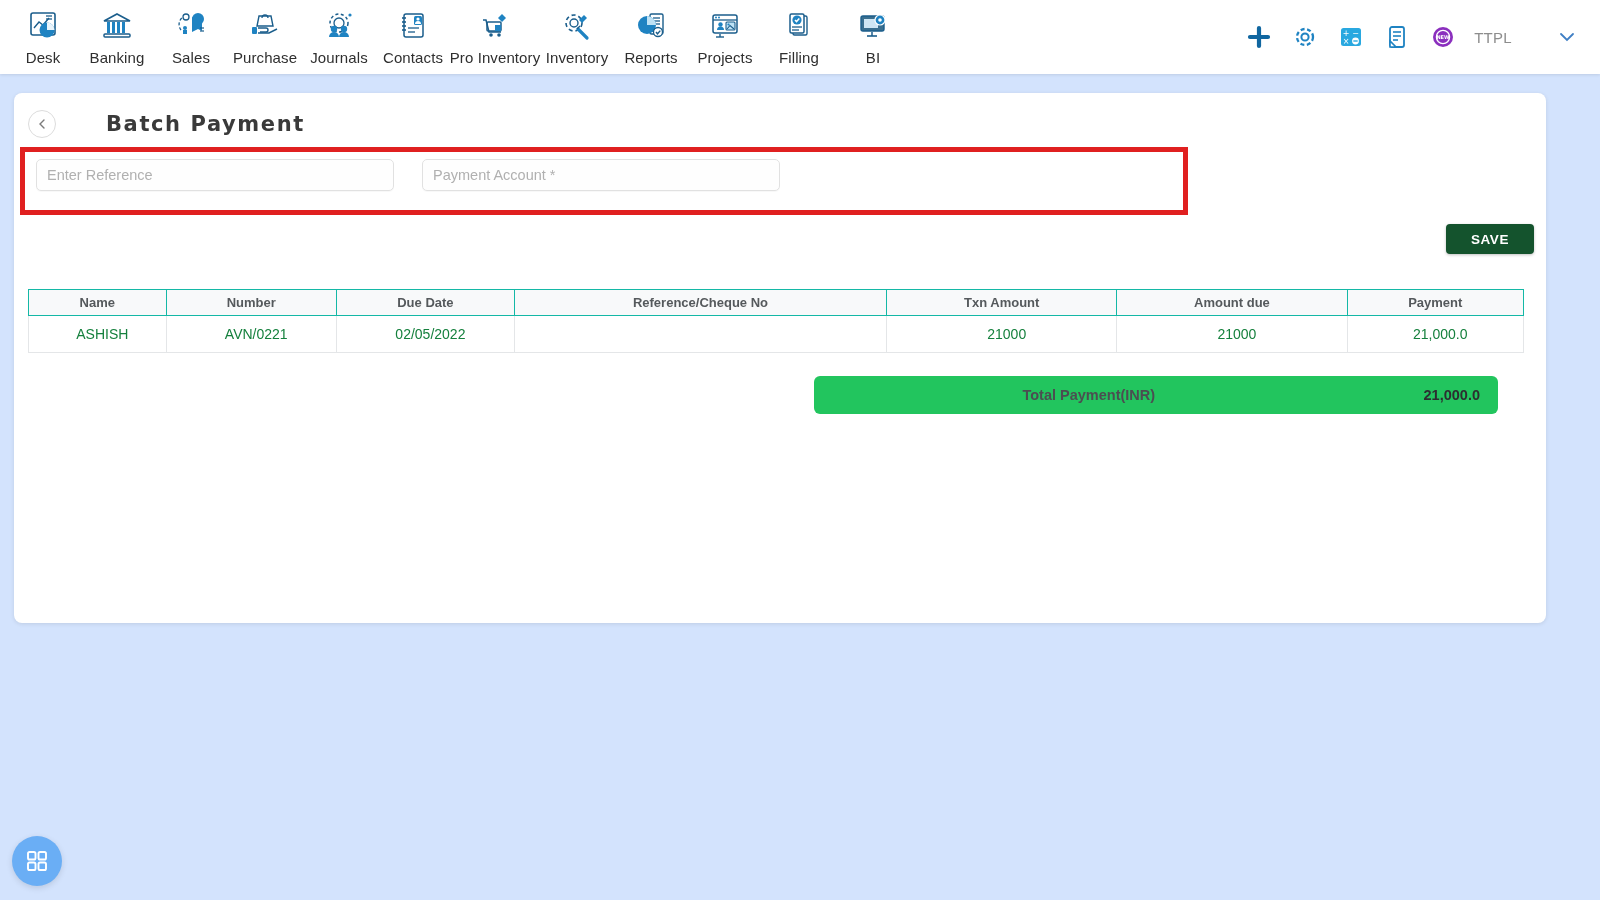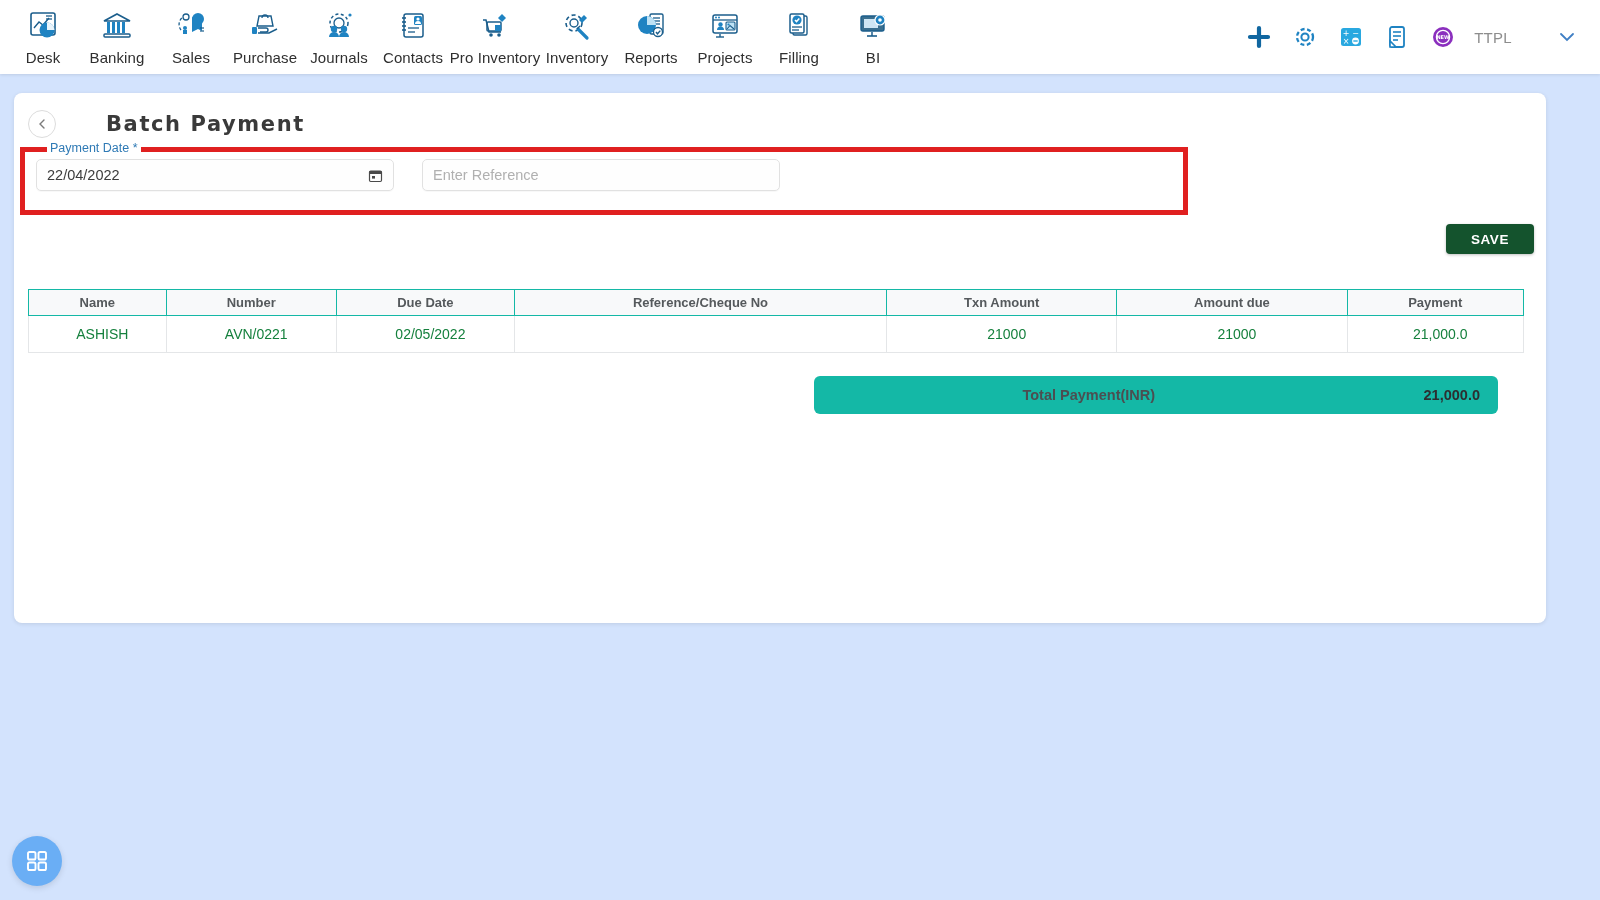--- a/index.html
+++ b/index.html
@@ -155,21 +155,21 @@
   .col-duedate { width: 11.9%; }
   .col-ref { width: 24.9%; }
   .col-txn { width: 15.4%; margin-top: 9px; }
   .col-due { width: 15.4%; }
   .col-pay { width: 11.8%; }
 
   
   .totals {
     position: absolute; left: 800px; top: 283px;
     width: 684px; height: 38px;
-    background: #14b8a6;
+    background: #22c55e;
     border-radius: 6px;
     display: flex; align-items: center;
   }
   .totals-label {
     flex: 1; text-align: center;
     font-size: 14.5px; font-weight: 700; color: #4b4e51;
     padding-right: 60px;
   }
   .totals-value {
     font-size: 14.5px; font-weight: 700; color: #2c2e30;
@@ -432,41 +432,28 @@
         <polyline points="9,3 5,7 9,11" fill="none" stroke="#7b7b7b" stroke-width="1.4" stroke-linecap="round"></polyline>
       </svg>
     </span>
     <span class="page-title">Batch Payment</span>
   </div>
 
   <div class="highlight"></div>
 
   <div class="form-row">
 
-    <div class="field field-date">
-      <span class="floating-label">
-        <span>Payment Date</span>
-        <span class="req">*</span>
-      </span>
-      <div class="input-box">
-        <span>22/04/2022</span>
-        <span class="cal">
-          <svg width="15" height="15" viewBox="0 0 15 15">
-            <rect x="1.5" y="3" width="12" height="10.5" rx="1.2" fill="none" stroke="#4a4a4a" stroke-width="1.2"></rect>
-            <rect x="1.5" y="3" width="12" height="3" fill="#4a4a4a"></rect>
-            <rect x="4" y="8" width="3" height="2.6" fill="#4a4a4a"></rect>
-          </svg>
-        </span>
-      </div>
-    </div>
 
     <div class="field field-ref">
       <div class="input-box ph">Enter Reference</div>
     </div>
 
+    <div class="field field-acct">
+      <div class="input-box ph">Payment Account *</div>
+    </div>
 
   </div>
 
   <div class="save-btn">SAVE</div>
 
   <div class="tbl-wrap">
     <table class="grid">
       <thead>
         <tr>
           <th class="col-name">Name</th>

